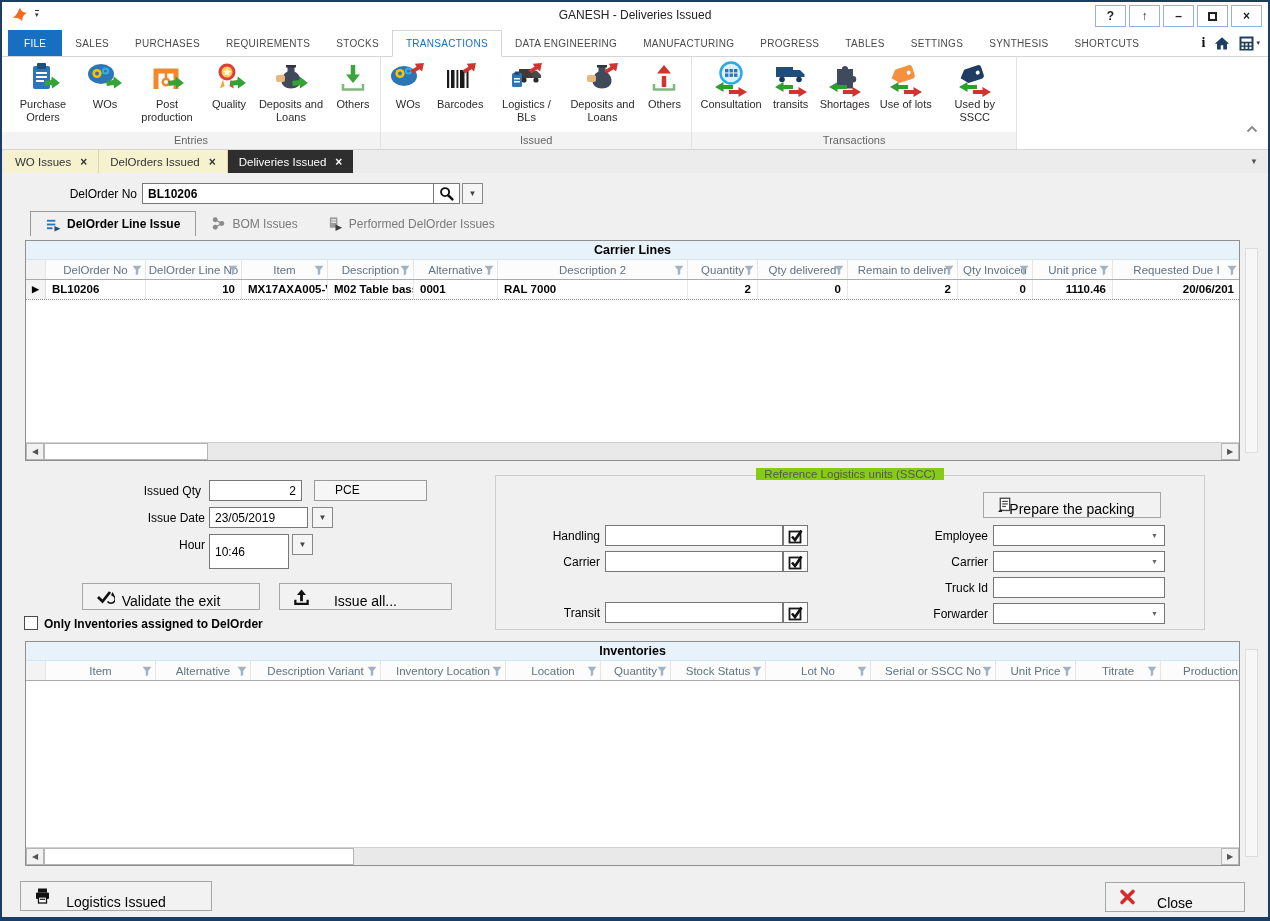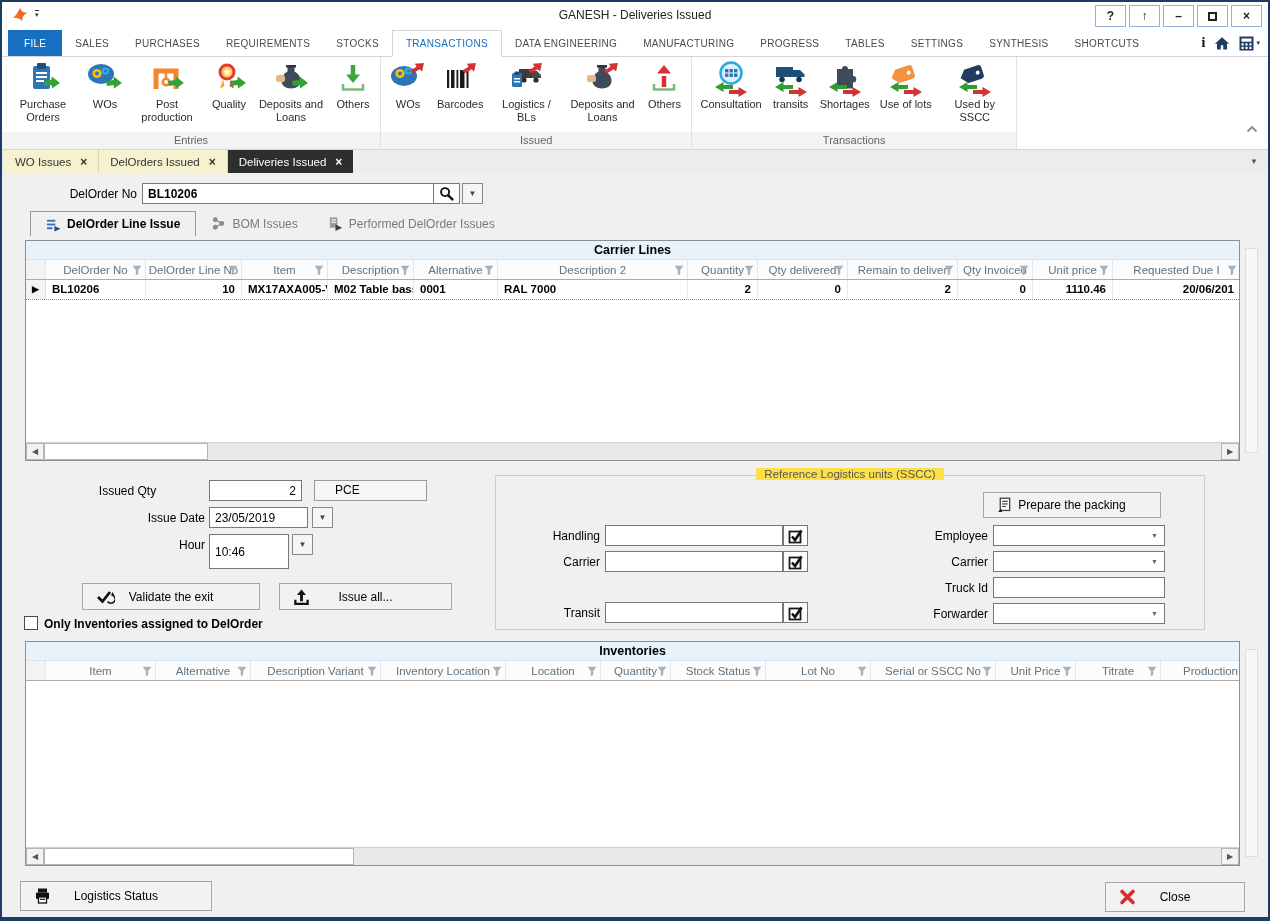--- a/index.html
+++ b/index.html
@@ -72,27 +72,27 @@
   .gr-cell { flex:none; padding:0 6px; line-height:19px; border-right:1px solid #e8e8e8; white-space:nowrap; overflow:hidden; color:#000; }
   .gr-cell.mk { padding:0; text-align:center; background:#f3f3f3; font-size:9px; color:#000; border-right:1px solid #ddd; }
   .grid-body { background:#fff; }
   .grid-hscroll { position:absolute; left:0; right:0; bottom:0; height:18px; background:#e9e9e9; border-top:1px solid #d0d0d0; display:flex; }
   .hs-btn { width:18px; height:17px; background:#f2f2f2; border:1px solid #b5b5b5; color:#555; font-size:8px; display:flex; align-items:center; justify-content:center; }
   .hs-btn.right { position:absolute; right:0; top:0; }
   .hs-thumb { height:17px; background:#fff; border:1px solid #b5b5b5; }
   .vscroll { position:absolute; width:13px; background:#f7f7f7; border:1px solid #ddd; }
 
   
-  .btn { position:absolute; background:#f2f2f2; border:1px solid #a6a6a6; display:flex; align-items:center; justify-content:center; font-size:12px; color:#000; cursor:default; }
+  .btn { position:absolute; background:#f2f2f2; border:1px solid #a6a6a6; display:flex; align-items:flex-end; justify-content:center; font-size:14px; color:#000; cursor:default; }
   .btn .bicon { position:absolute; left:13px; top:50%; transform:translateY(-50%); display:flex; }
 
   
   .groupbox { position:absolute; border:1px solid #cdcdcd; }
   .gb-title { position:absolute; top:-8px; left:0; right:0; text-align:center; font-size:11.5px; color:#555; }
-  .gb-title span { background:#fde047; padding:0 8px; }
+  .gb-title span { background:#84cc16; padding:0 8px; }
 
   .checkbox { position:absolute; width:14px; height:14px; background:#fff; border:1px solid #4a4a4a; }
   .cb-label { position:absolute; font-size:12px; color:#000; text-align:left; }
 
   
   .footer-btn { height:30px; }
 </style>
 </head>
 <body>
 
@@ -507,21 +507,21 @@
           </div>
         </div>
       <div class="grid-hscroll">
         <div class="hs-btn">◀</div>
         <div class="hs-thumb" style="width:164px;"></div>
         <div class="hs-btn right">▶</div>
       </div>
     </div>
     <div class="vscroll" style="left:1243px; top:75px; height:205px;"></div>
 
-    <div class="flabel" style="left:64px; top:311px; width:123px;text-align:center;">Issued Qty</div>
+    <div class="flabel" style="left:76px; top:311px; width:123px;">Issued Qty</div>
     <input class="tbox num" style="left: 207px; top: 307px; width: 93px; height: 21px;" value="2">
     <div class="robox" style="left:312px; top:307px; width:113px; height:21px;padding-left:20px;">PCE</div>
 
     <div class="flabel" style="left:80px; top:338px; width:123px;">Issue Date</div>
     <input class="tbox" style="left: 207px; top: 334px; width: 99px; height: 21px;" value="23/05/2019">
     <div class="ddbtn" style="left:310px; top:334px; width:21px; height:21px;">▼</div>
 
     <div class="flabel" style="left:80px; top:365px; width:123px;">Hour</div>
     <input class="tbox" style="left: 207px; top: 361px; width: 80px; height: 35px;" value="10:46">
     <div class="ddbtn" style="left:290px; top:361px; width:21px; height:21px;">▼</div>
@@ -694,21 +694,21 @@
 
     <div class="btn footer-btn" style="left:18px; top:708px; width:192px;">
       <span class="bicon">
         <svg width="17" height="17" viewBox="0 0 17 17">
             <rect x="4" y="1" width="9" height="4" fill="#111"></rect>
             <rect x="2" y="5" width="13" height="6.5" rx="1" fill="#111"></rect>
             <rect x="4.5" y="9.5" width="8" height="6" fill="#fff" stroke="#111" stroke-width="1.3"></rect>
             <rect x="6" y="11.2" width="5" height="1.2" fill="#111"></rect>
           </svg>
       </span>
-      <span>Logistics Status</span>
+      <span>Logistics Issued</span>
     </div>
     <div class="btn footer-btn" style="left:1103px; top:709px; width:140px;">
       <span class="bicon">
         <svg width="17" height="17" viewBox="0 0 17 17">
             <path d="M3 3 L14 14 M14 3 L3 14" stroke="#d62b2b" stroke-width="3.6" stroke-linecap="round"></path>
           </svg>
       </span>
       <span>Close</span>
     </div>
   </div>

